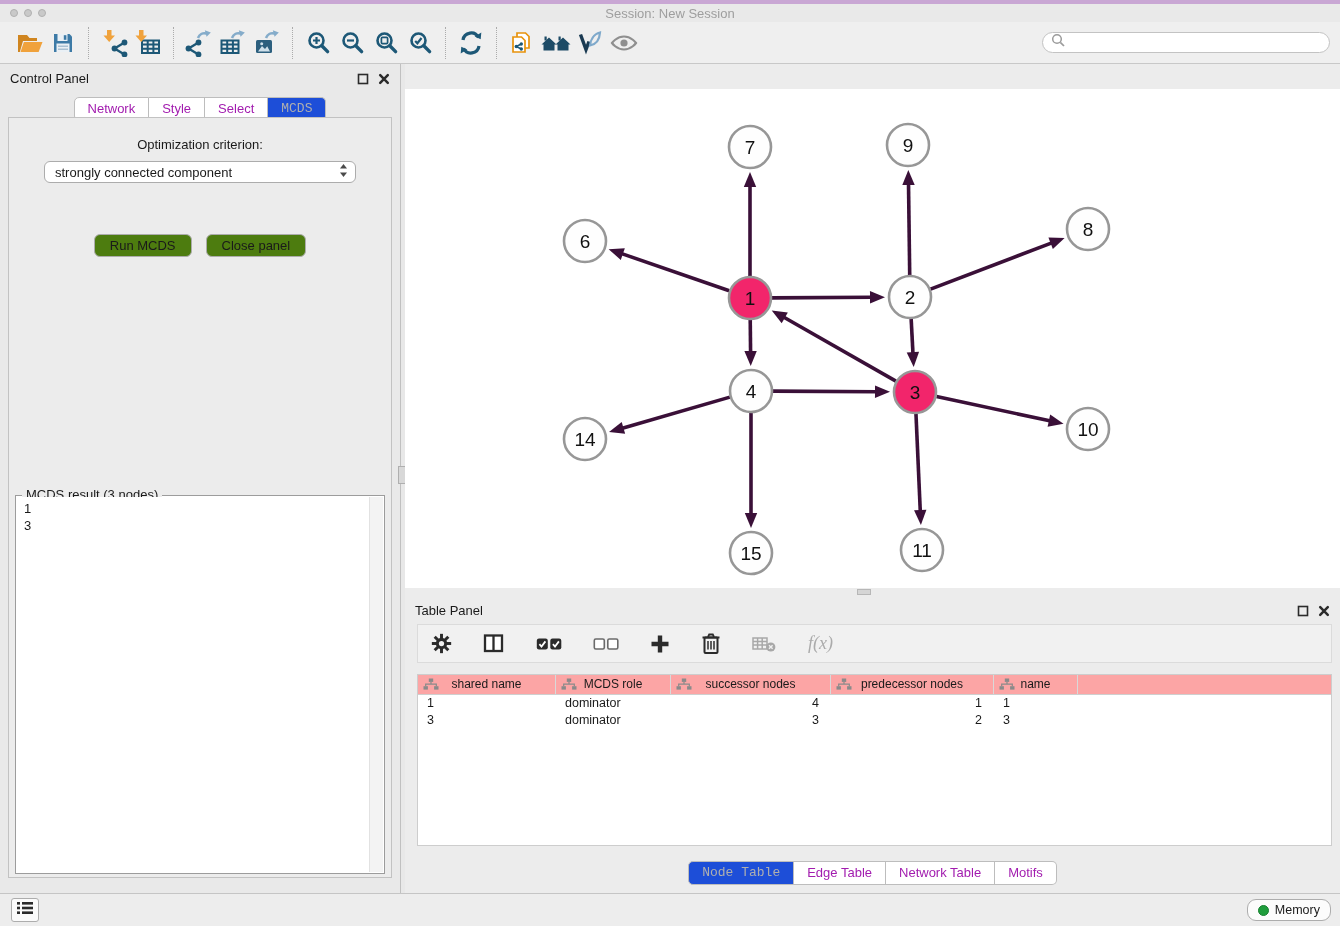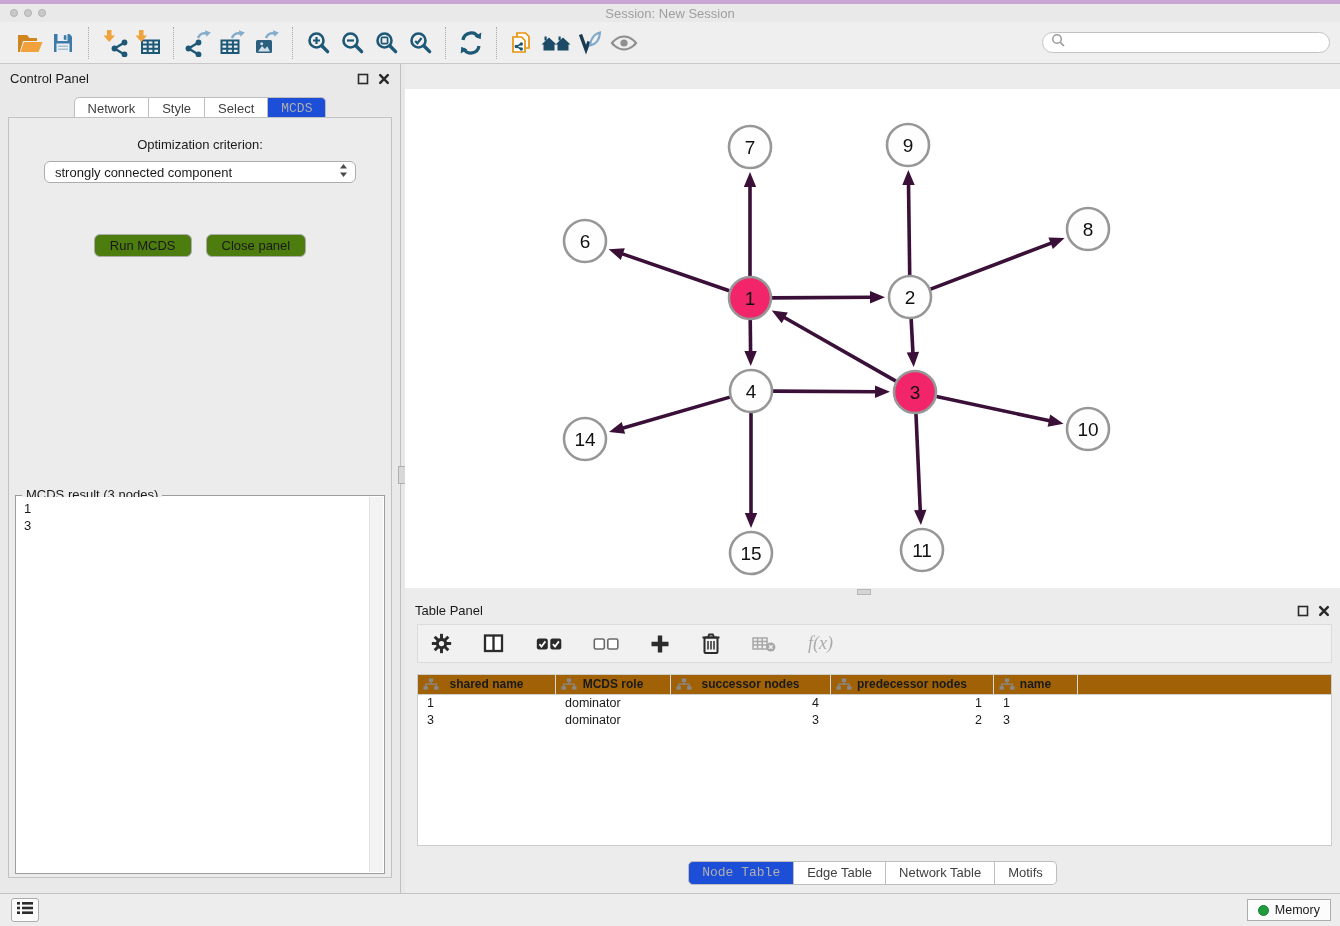--- a/index.html
+++ b/index.html
@@ -19,21 +19,21 @@
   .tb-btn{width:34px;height:32px;display:flex;align-items:center;justify-content:center;}
   .tb-sep{width:0;height:32px;border-left:1px dotted #ABABAB;margin:0 8px;}
   #search-box{position:absolute;right:10px;top:10px;width:288px;height:21px;background:#fff;
               border:1px solid #C3C3C3;border-radius:11px;display:flex;align-items:center;padding-left:8px;box-sizing:border-box;}
   #search-box input{border:none;outline:none;flex:1;font-size:12px;background:transparent;margin-left:5px;height:15px;}
   
   #control-panel{left:0;top:64px;width:400px;height:829px;background:#E9E9E9;}
   .panel-title{position:absolute;left:10px;top:7px;font-size:13px;color:#1a1a1a;}
   .panel-icons{position:absolute;right:10px;top:7px;display:flex;gap:9px;align-items:center;}
   .tab-row{position:absolute;left:0;right:0;display:flex;justify-content:center;}
-  .tab{background:#fff;border:1px solid #BDBDBD;border-left:none;padding:3px 13px 4px;font-size:13px;color:#404040;}
+  .tab{background:#fff;border:1px solid #BDBDBD;border-left:none;padding:3px 13px 4px;font-size:13px;color:#a21caf;}
   .tab:first-child{border-left:1px solid #BDBDBD;border-radius:5px 0 0 5px;}
   .tab:last-child{border-radius:0 5px 5px 0;}
   .tab.selected{background:#1d4ed8;color:#AFAFAF;font-family:Liberation Mono, monospace;}
   #cp-tabs{top:33px;}
   #cp-inner{position:absolute;left:8px;right:8px;top:53px;bottom:15px;background:#ECECEC;border:1px solid #C2C2C2;}
   #opt-label{margin-top:19px;text-align:center;font-size:13px;}
   #opt-select{margin:9px auto 0;width:312px;height:22px;background:#fff;border:1px solid #ACACAC;border-radius:6px;
               display:flex;align-items:center;padding:0 7px 0 10px;box-sizing:border-box;font-size:13px;}
   #opt-select .sel-text{flex:1;}
   #cp-buttons{margin-top:11px;display:flex;justify-content:center;gap:14px;}
@@ -59,34 +59,34 @@
   #tl-min{background:#E6A71E;border:1px solid #C78F14;}
   #tl-zoom{background:#2FAA3D;border:1px solid #238B2F;}
   #net-title{position:absolute;left:0;right:0;top:4px;text-align:center;font-size:13px;color:#1a1a1a;}
   #net-canvas{position:absolute;left:0;right:0;top:25px;bottom:0;background:#fff;}
   
   #table-panel{left:405px;top:596px;right:0;height:297px;background:#ECECEC;}
   #tp-toolbar{position:absolute;left:12px;right:8px;top:28px;height:39px;background:#F1F1F1;border:1px solid #DBDBDB;
               box-sizing:border-box;display:flex;align-items:center;gap:31px;padding-left:13px;}
   .tp-icon{display:flex;align-items:center;justify-content:center;}
   #tp-table{position:absolute;left:12px;right:8px;top:78px;height:172px;background:#fff;border:1px solid #CDCDCD;box-sizing:border-box;}
-  #tp-head{display:flex;height:19px;background:#a16207;border-bottom:1px solid #CFCFCF;font-weight:bold;}
+  #tp-head{display:flex;height:19px;background:#fca5a5;border-bottom:1px solid #CFCFCF;}
   .th{position:relative;box-sizing:border-box;border-right:1px solid #D9D9D9;font-size:12px;line-height:19px;text-align:center;}
   .th .tree{position:absolute;left:5px;top:3px;}
   .tr{display:flex;height:17px;font-size:12.5px;line-height:17px;}
   .td{box-sizing:border-box;white-space:nowrap;overflow:hidden;}
   .td.left{text-align:left;padding-left:9px;}
   .td.right{text-align:right;padding-right:12px;}
   #tp-tabs{top:265px;}
   
   #statusbar{left:0;top:893px;width:100%;height:33px;background:#EDEDED;border-top:1px solid #C5C5C5;box-sizing:border-box;}
   #list-btn{position:absolute;left:11px;top:4px;width:28px;height:24px;background:#FBFBFB;border:1px solid #ADADAD;
             border-radius:3px;display:flex;align-items:center;justify-content:center;box-sizing:border-box;}
   #memory-btn{position:absolute;right:9px;top:5px;height:22px;display:flex;align-items:center;gap:6px;padding:0 10px;
-              background:#FCFCFC;border:1px solid #ADADAD;border-radius:0;font-size:12.5px;box-sizing:border-box;}
+              background:#FCFCFC;border:1px solid #ADADAD;border-radius:9px;font-size:12.5px;box-sizing:border-box;}
   #memory-dot{width:11px;height:11px;border-radius:50%;background:#1F9D3C;border:1px solid #17802F;box-sizing:border-box;}
 </style>
 </head>
 <body>
 
 <div class="abs" id="top-strip"></div>
 
 <div class="abs" id="titlebar">
   <div class="dots">
     <span class="dot"></span>

